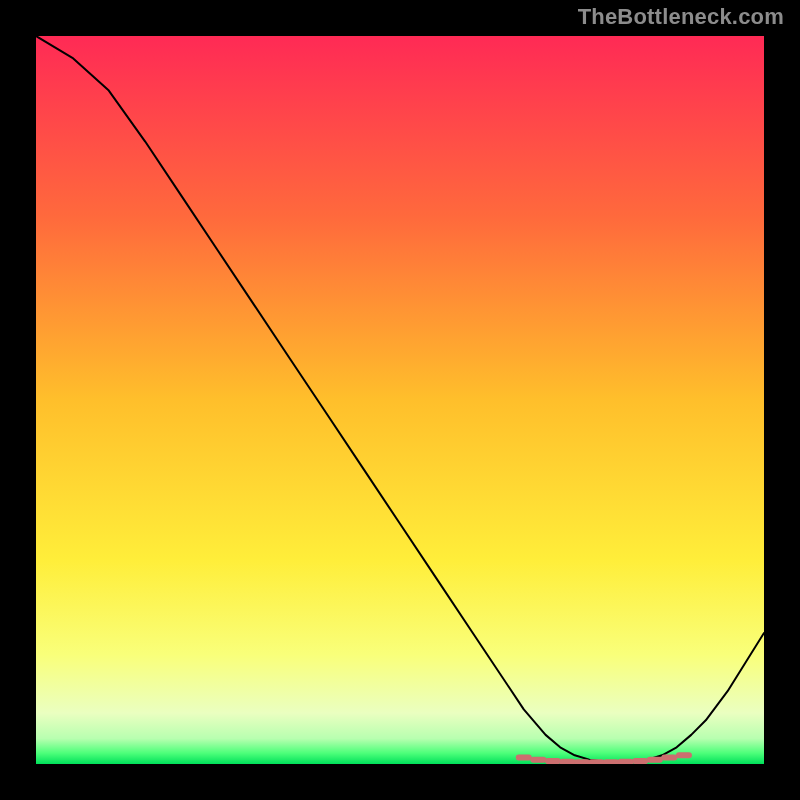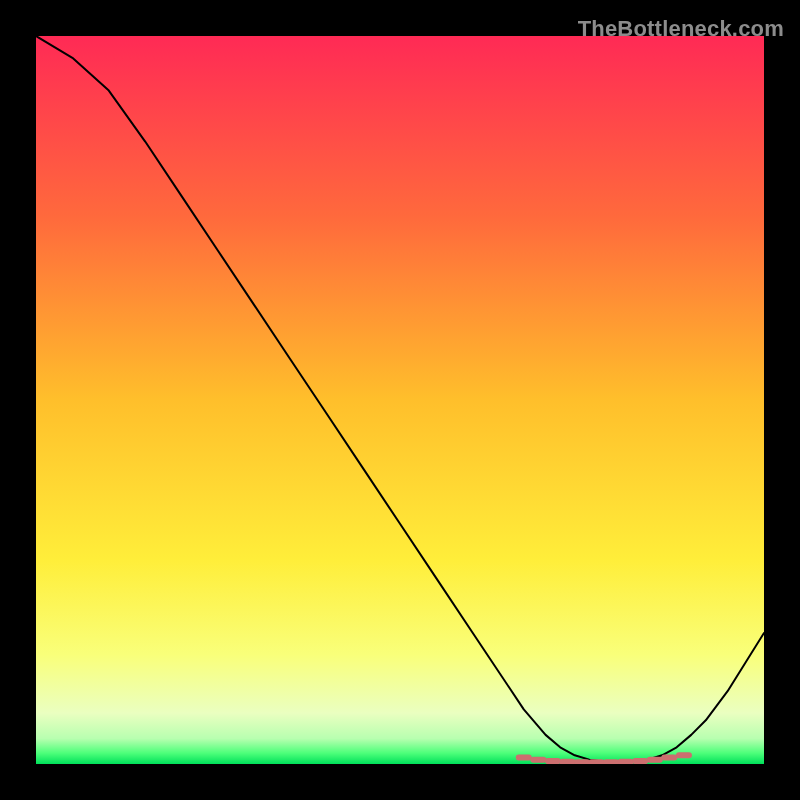--- a/index.html
+++ b/index.html
@@ -9,21 +9,20 @@
     position: absolute;
     top: 4px;
     right: 16px;
     font-family: Arial, Helvetica, sans-serif;
     font-size: 22px;
     font-weight: bold;
     color: #8c8c8c;
     letter-spacing: 0.2px;
     user-select: none;
     z-index: 5;
-    margin-top: 12px;
   }
   .plot {
     position: absolute;
     left: 36px;
     top: 36px;
     width: 728px;
     height: 728px;
     overflow: hidden;
   }
   .plot svg { display: block; width: 728px; height: 728px; }

